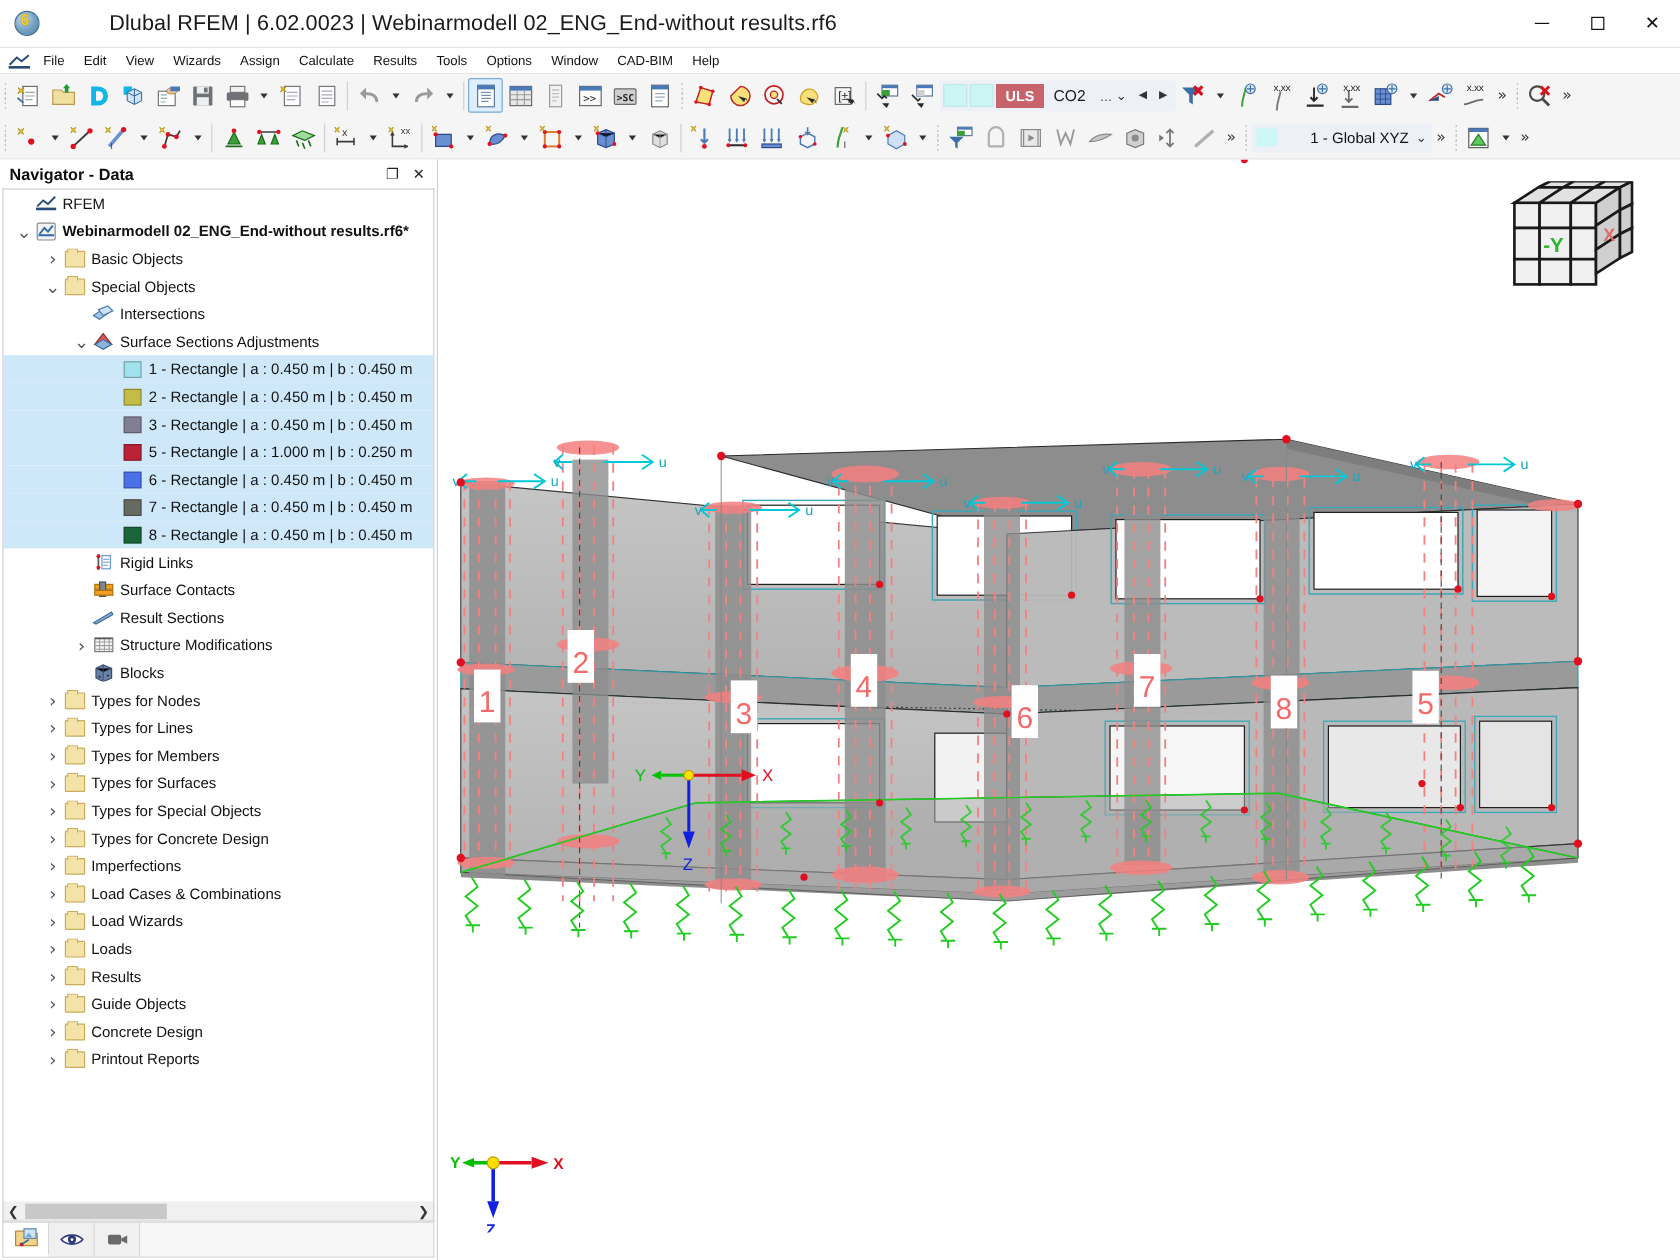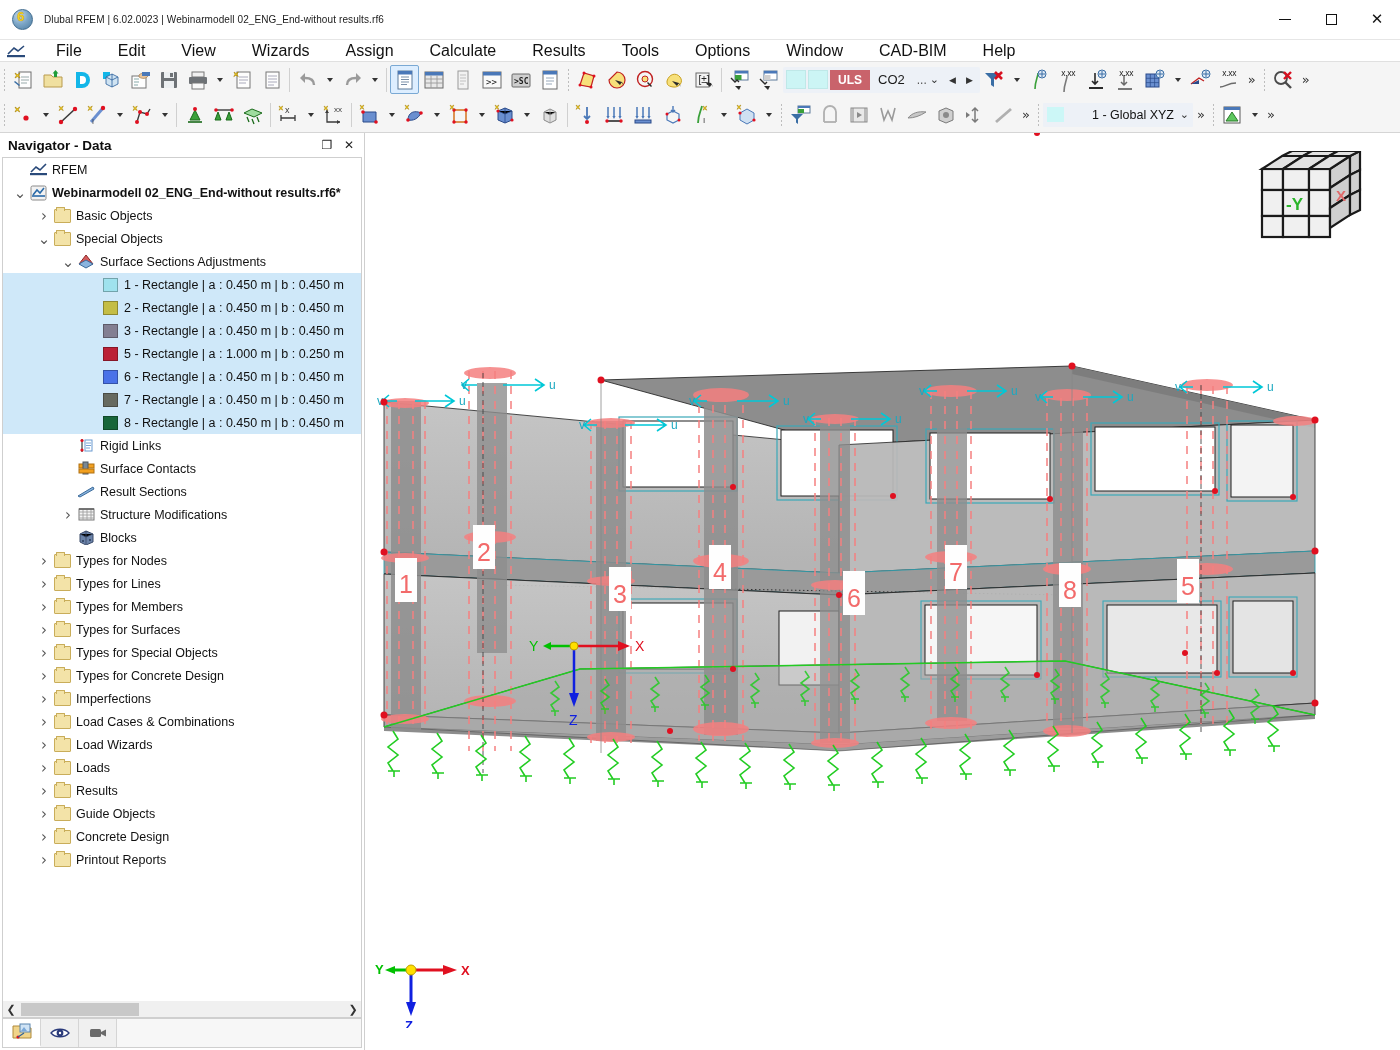--- a/index.html
+++ b/index.html
@@ -19,41 +19,41 @@
   .titlebar-icon { width: 22px; height: 22px; margin-left: 12px; margin-right: 10px; position: relative; flex: 0 0 auto; }
   .tb-globe {
     width: 21px; height: 21px; border-radius: 50%;
     background: radial-gradient(circle at 35% 30%, #cfe0ef 0%, #7fa8c8 45%, #4b7ba0 100%);
     border: 1px solid #3f6b8e; position: relative; overflow: hidden;
   }
   .tb-globe::after {
     content: "6"; position: absolute; left: 4px; top: -1px; font-size: 13px; font-weight: bold;
     color: #f5d020; text-shadow: 0 0 1px #806000;
   }
-  .titlebar-text { font-size: 10px; color: #1a1a1a; letter-spacing: 0.1px; }
+  .titlebar-text { font-size: 18px; color: #1a1a1a; letter-spacing: 0.1px; margin-left: 47px; }
   .titlebar-spacer { flex: 1 1 auto; }
   .win-btn {
     width: 46px; height: 40px; display: flex; align-items: center; justify-content: center;
     color: #111; font-size: 13px; cursor: default;
   }
   .glyph-min { width: 12px; height: 1px; background: #111; }
   .glyph-max { width: 11px; height: 11px; border: 1px solid #111; }
   .glyph-close { font-size: 15px; line-height: 1; font-family: "DejaVu Sans", sans-serif; }
 
   
   .menubar {
     height: 22px; background: #ffffff; display: flex; align-items: stretch;
     border-bottom: 1px solid #e0e0e0; flex: 0 0 22px; padding-left: 4px;
   }
   .menu-logo {
     width: 24px; display: flex; align-items: center; justify-content: center; flex: 0 0 24px;
   }
   .menu-logo svg { display: block; }
   .menu-item {
-    padding: 0 8px; display: flex; align-items: center; font-size: 16px; color: #111; white-space: nowrap; margin-left: 20px;
+    padding: 0 8px; display: flex; align-items: center; font-size: 11px; color: #111; white-space: nowrap;
   }
 
   
   .toolbars { flex: 0 0 70px; background: #f5f5f5; border-bottom: 1px solid #d5d5d5; }
   .toolbar-row {
     height: 35px; display: flex; align-items: center; background: #f5f5f5; position: relative;
   }
   .tb-sep {
     width: 1px; height: 22px; margin: 0 4px;
     background: repeating-linear-gradient(to bottom, #bdbdbd 0 2px, transparent 2px 4px);
@@ -833,20 +833,31 @@
             </div>
             <div class="tree-label">Basic Objects</div>
           </div>
           <div class="tree-row">
             <div style="width: 32px; flex: 0 0 32px;"></div>
             <div class="twisty" style="font-size: 15px; line-height: 6px;">⌄</div>
             <div class="tree-ico">
               <div class="folder"></div>
             </div>
             <div class="tree-label">Special Objects</div>
+          </div>
+          <div class="tree-row">
+            <div style="width: 56px; flex: 0 0 56px;"></div>
+            <div class="twisty"></div>
+            <div class="tree-ico">
+              <svg width="18" height="15" viewBox="0 0 18 15">
+                <path d="M1 9l7-5 5 3-7 5z" fill="#9fc4e8" stroke="#4a7ab0"></path>
+                <path d="M5 4l8-3 4 4-8 4z" fill="#cfe2f5" stroke="#4a7ab0"></path>
+              </svg>
+            </div>
+            <div class="tree-label">Intersections</div>
           </div>
           <div class="tree-row">
             <div style="width: 56px; flex: 0 0 56px;"></div>
             <div class="twisty" style="font-size: 15px; line-height: 6px;">⌄</div>
             <div class="tree-ico">
               <svg width="18" height="15" viewBox="0 0 18 15">
                 <path d="M9 1l7 9H2z" fill="#d85a5a" stroke="#8a2a2a"></path>
                 <path d="M2 10l7-4 7 4-7 4z" fill="#8ab4de" stroke="#3a6a9a"></path>
               </svg>
             </div>

